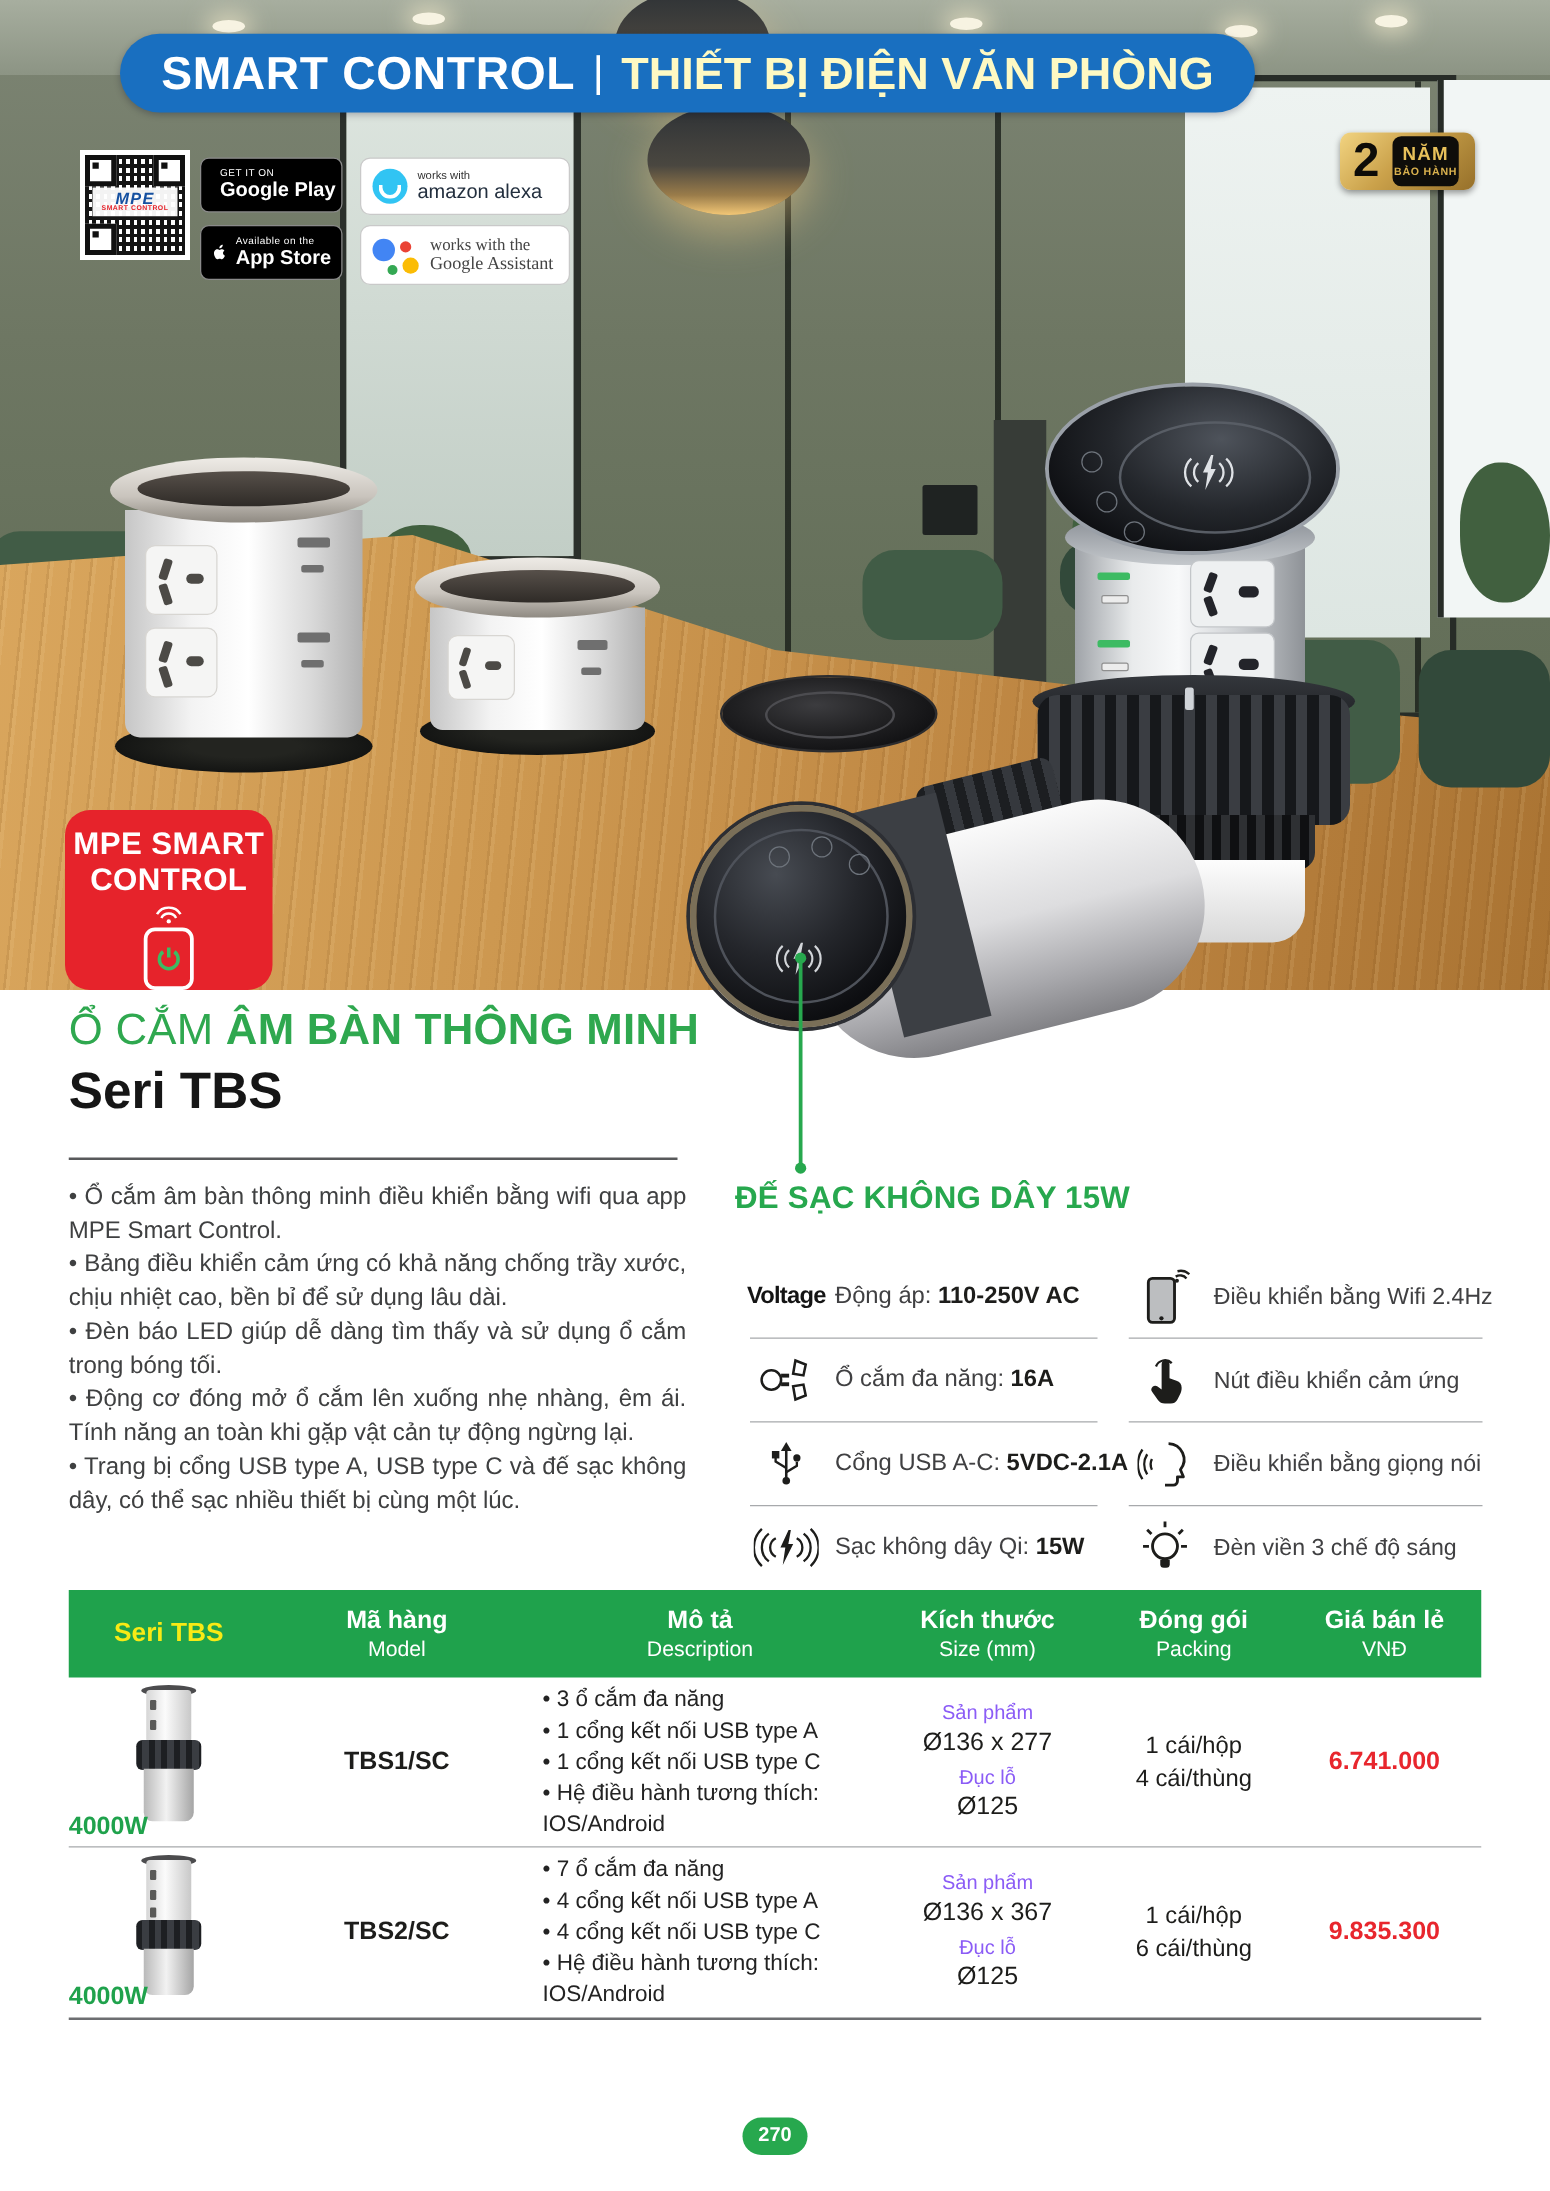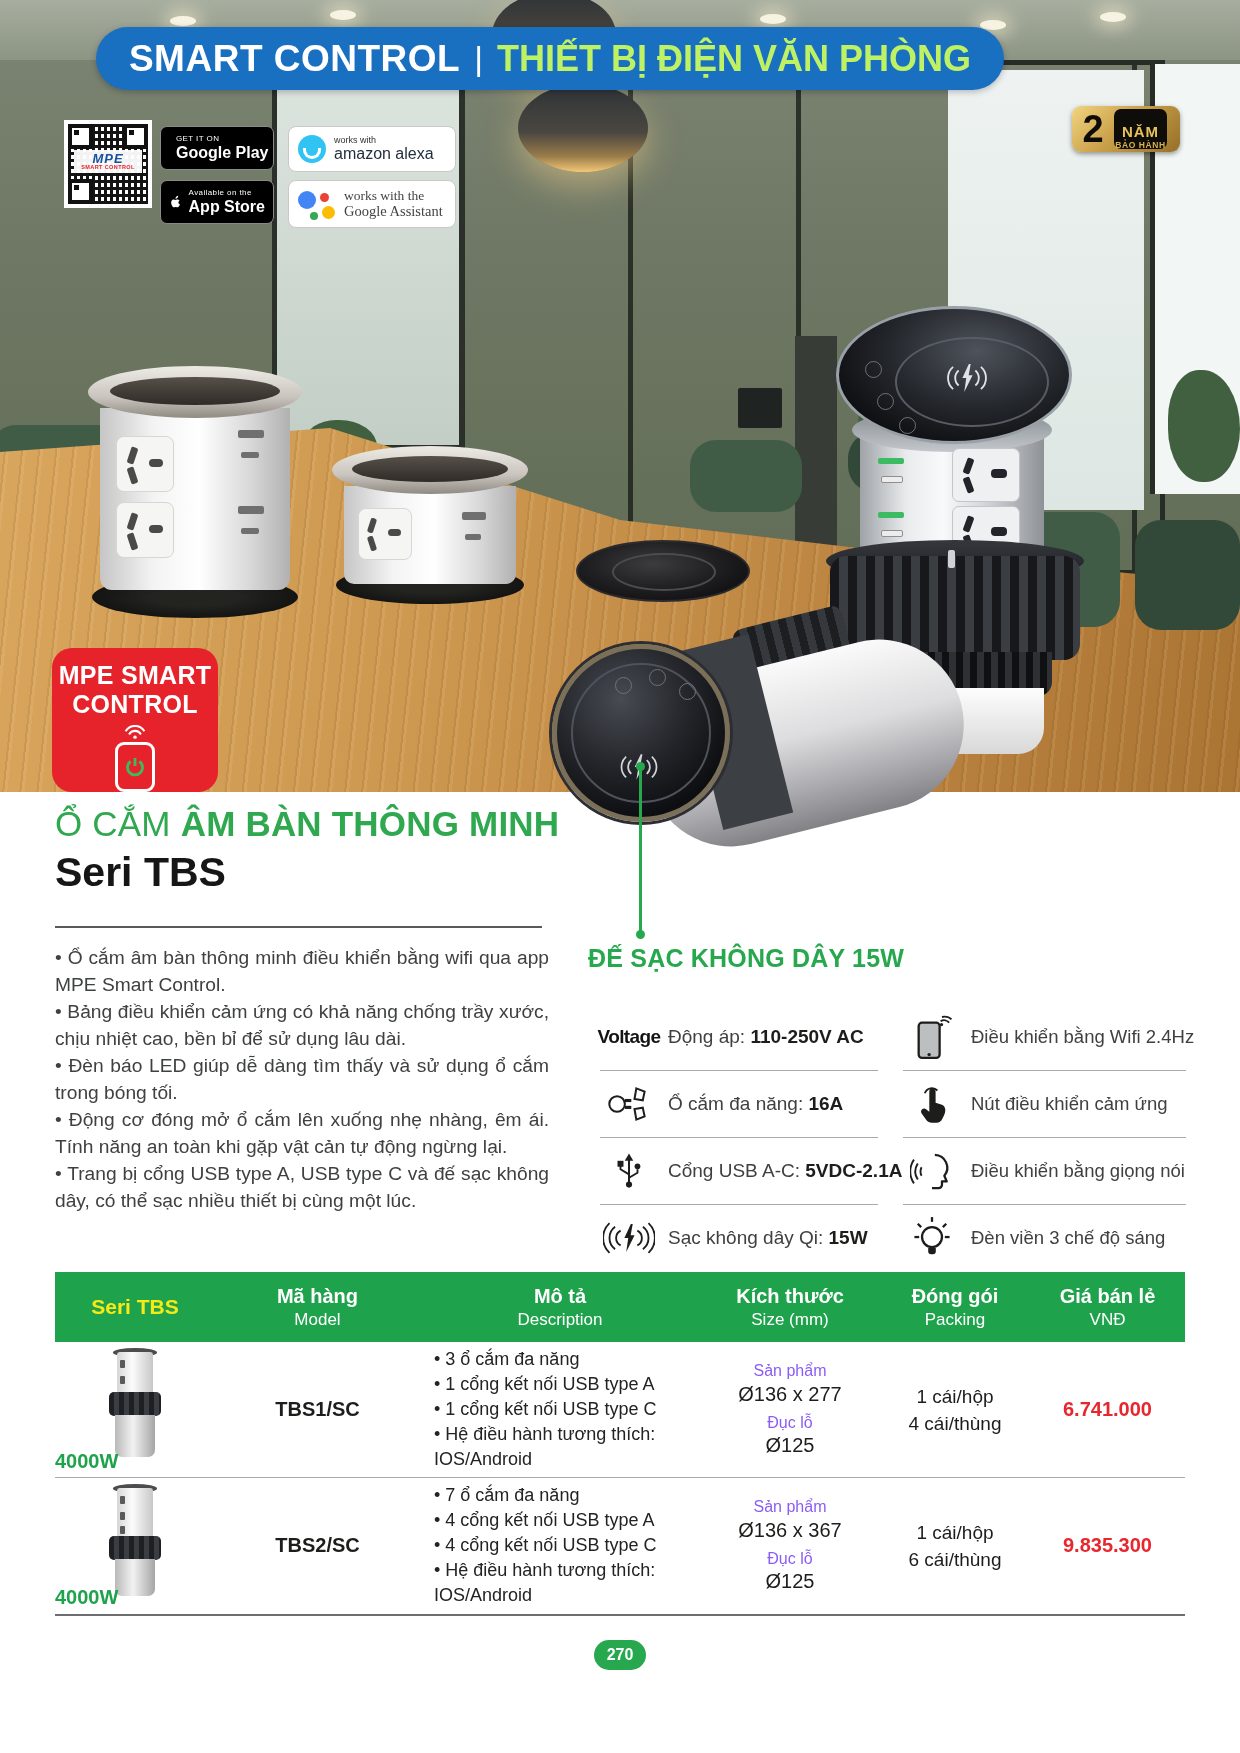--- a/index.html
+++ b/index.html
@@ -52,21 +52,21 @@
   .face{border-radius:50%;background:radial-gradient(circle at 38% 30%,#474b52 0%,#24262b 42%,#0d0e11 76%);border:5px solid #7a6f58;box-shadow:0 0 0 3px #2c2e33;}
   .face-ring{border-radius:50%;border:2px solid #4e525a;}
 
   .callout-line{background:#27a84e;}
   .callout-dot{width:9px;height:9px;border-radius:50%;background:#27a84e;}
 
   
   .banner{left:96px;top:27px;width:908px;height:63px;background:#196fc0;border-radius:32px;display:flex;align-items:center;justify-content:center;gap:14px;box-shadow:0 2px 6px rgba(0,0,30,.25);}
   .banner b{color:#fff;font-size:37px;letter-spacing:.5px;}
   .banner .sep{color:#fff;font-size:34px;font-weight:300;}
-  .banner .cat{color:#bef264;font-size:36px;font-weight:600;}
+  .banner .cat{color:#fef9c3;font-size:36px;font-weight:600;}
 
   .qr{left:64px;top:120px;width:88px;height:88px;background:#fff;padding:4px;box-sizing:border-box;}
   .qr-in{position:relative;width:100%;height:100%;background:
     repeating-linear-gradient(0deg,#141414 0 3px,transparent 3px 7px),
     repeating-linear-gradient(90deg,#141414 0 3px,transparent 3px 6px);background-color:#fff;}
   .finder{position:absolute;width:17px;height:17px;border:4px solid #111;background:#fff;}
   .finder::after{content:"";position:absolute;left:2px;top:2px;width:5px;height:5px;background:#111;}
   .qr-label{position:absolute;left:6px;top:26px;width:68px;background:rgba(255,255,255,.95);text-align:center;line-height:1;padding:2px 0;}
   .qr-label .mpe{color:#1550a0;font-weight:800;font-style:italic;font-size:13px;letter-spacing:1px;}
   .qr-label .sub{color:#e6232b;font-weight:700;font-size:5.5px;letter-spacing:.4px;}
@@ -78,21 +78,21 @@
   .works .t1{font-size:9px;color:#333;line-height:1.15;}
   .works .t2{font-size:16px;color:#232f3e;line-height:1.1;white-space:nowrap;}
   .works .serif{font-family:"Liberation Serif",serif;font-size:13.5px;color:#444;}
   .alexa-c{width:28px;height:28px;border-radius:50%;background:#31c4f3;position:relative;flex:none;}
   .alexa-c::after{content:"";position:absolute;left:5px;right:5px;bottom:4px;height:11px;border:3px solid #fff;border-top:none;border-radius:0 0 11px 11px;box-sizing:border-box;}
   .ga-dots{position:relative;width:38px;height:36px;flex:none;}
   .ga-dots i{position:absolute;border-radius:50%;}
 
   .warranty{left:1072px;top:106px;width:108px;height:46px;display:flex;border-radius:9px;overflow:hidden;background:linear-gradient(135deg,#f2d481 0%,#caa14a 45%,#96702a 100%);box-shadow:0 2px 5px rgba(0,0,0,.4);}
   .warranty .num{width:42px;display:flex;align-items:center;justify-content:center;font-size:38px;font-weight:900;color:#0e0c08;}
-  .warranty .blk{flex:1;margin:3px 13px 3px 0;background:#0e0d0a;border-radius:7px;display:flex;flex-direction:column;align-items:center;justify-content:flex-end;line-height:1;}
+  .warranty .blk{flex:1;margin:3px 13px 3px 0;background:#0e0d0a;border-radius:7px;display:flex;flex-direction:column;align-items:center;justify-content:center;line-height:1;}
   .warranty .blk .u{color:#e8c15a;font-weight:800;font-size:15px;letter-spacing:1px;}
   .warranty .blk .l{color:#d9b14e;font-weight:700;font-size:8.5px;letter-spacing:.6px;margin-top:2px;}
 
   .mpe-badge{left:52px;top:648px;width:166px;height:144px;background:#e6232b;border-radius:20px;display:flex;flex-direction:column;align-items:center;padding-top:13px;box-sizing:border-box;}
   .mpe-badge .l1{color:#fff;font-weight:800;font-size:25px;line-height:29px;letter-spacing:.3px;}
   .phone-outline{width:34px;height:56px;border:3px solid #fff;border-radius:9px;display:flex;align-items:center;justify-content:center;margin-top:3px;}
 
   
   .title{left:55px;top:804px;font-size:35px;color:#2fa84f;font-weight:500;letter-spacing:.2px;white-space:nowrap;}
   .title b{font-weight:800;}
@@ -133,21 +133,21 @@
   .thumb{position:relative;width:78px;height:112px;margin:6px auto 0 auto;}
   .th-cap{position:absolute;left:17px;top:0;width:44px;height:9px;background:#4c4c4e;border-radius:50%;}
   .th-head{position:absolute;left:21px;top:4px;width:36px;height:42px;background:linear-gradient(90deg,#d6d6d6,#fbfbfb 42%,#c8c8c8);border-radius:3px;}
   .th-collar{position:absolute;left:13px;top:44px;width:52px;height:24px;background:repeating-linear-gradient(90deg,#1d1f22 0 5px,#3a3d42 5px 10px);border-radius:5px;}
   .th-body{position:absolute;left:19px;top:67px;width:40px;height:42px;background:linear-gradient(90deg,#b9b9b9,#f2f2f2 45%,#a5a5a5);border-radius:0 0 7px 7px;}
   .th-dot{position:absolute;width:5px;height:8px;background:#5a5a58;border-radius:1px;}
   .thumb.tall .th-head{height:50px;}
   .thumb.tall .th-collar{top:52px;}
   .thumb.tall .th-body{top:75px;height:37px;}
 
-  .page-pill{left:594px;top:1640px;width:52px;height:30px;background:#27a84e;border-radius:16px;display:flex;align-items:center;justify-content:center;color:#fff;font-size:16px;font-weight:700;}
+  .page-pill{left:594px;top:1694px;width:52px;height:30px;background:#27a84e;border-radius:16px;display:flex;align-items:center;justify-content:center;color:#fff;font-size:16px;font-weight:700;}
   svg{display:block;}
 </style>
 </head>
 <body>
 
 <div class="page">
 
   <div class="hero">
     <div class="abs ceiling"></div>
     <div class="abs ceil-light" style="left:170px;top:16px"></div>

